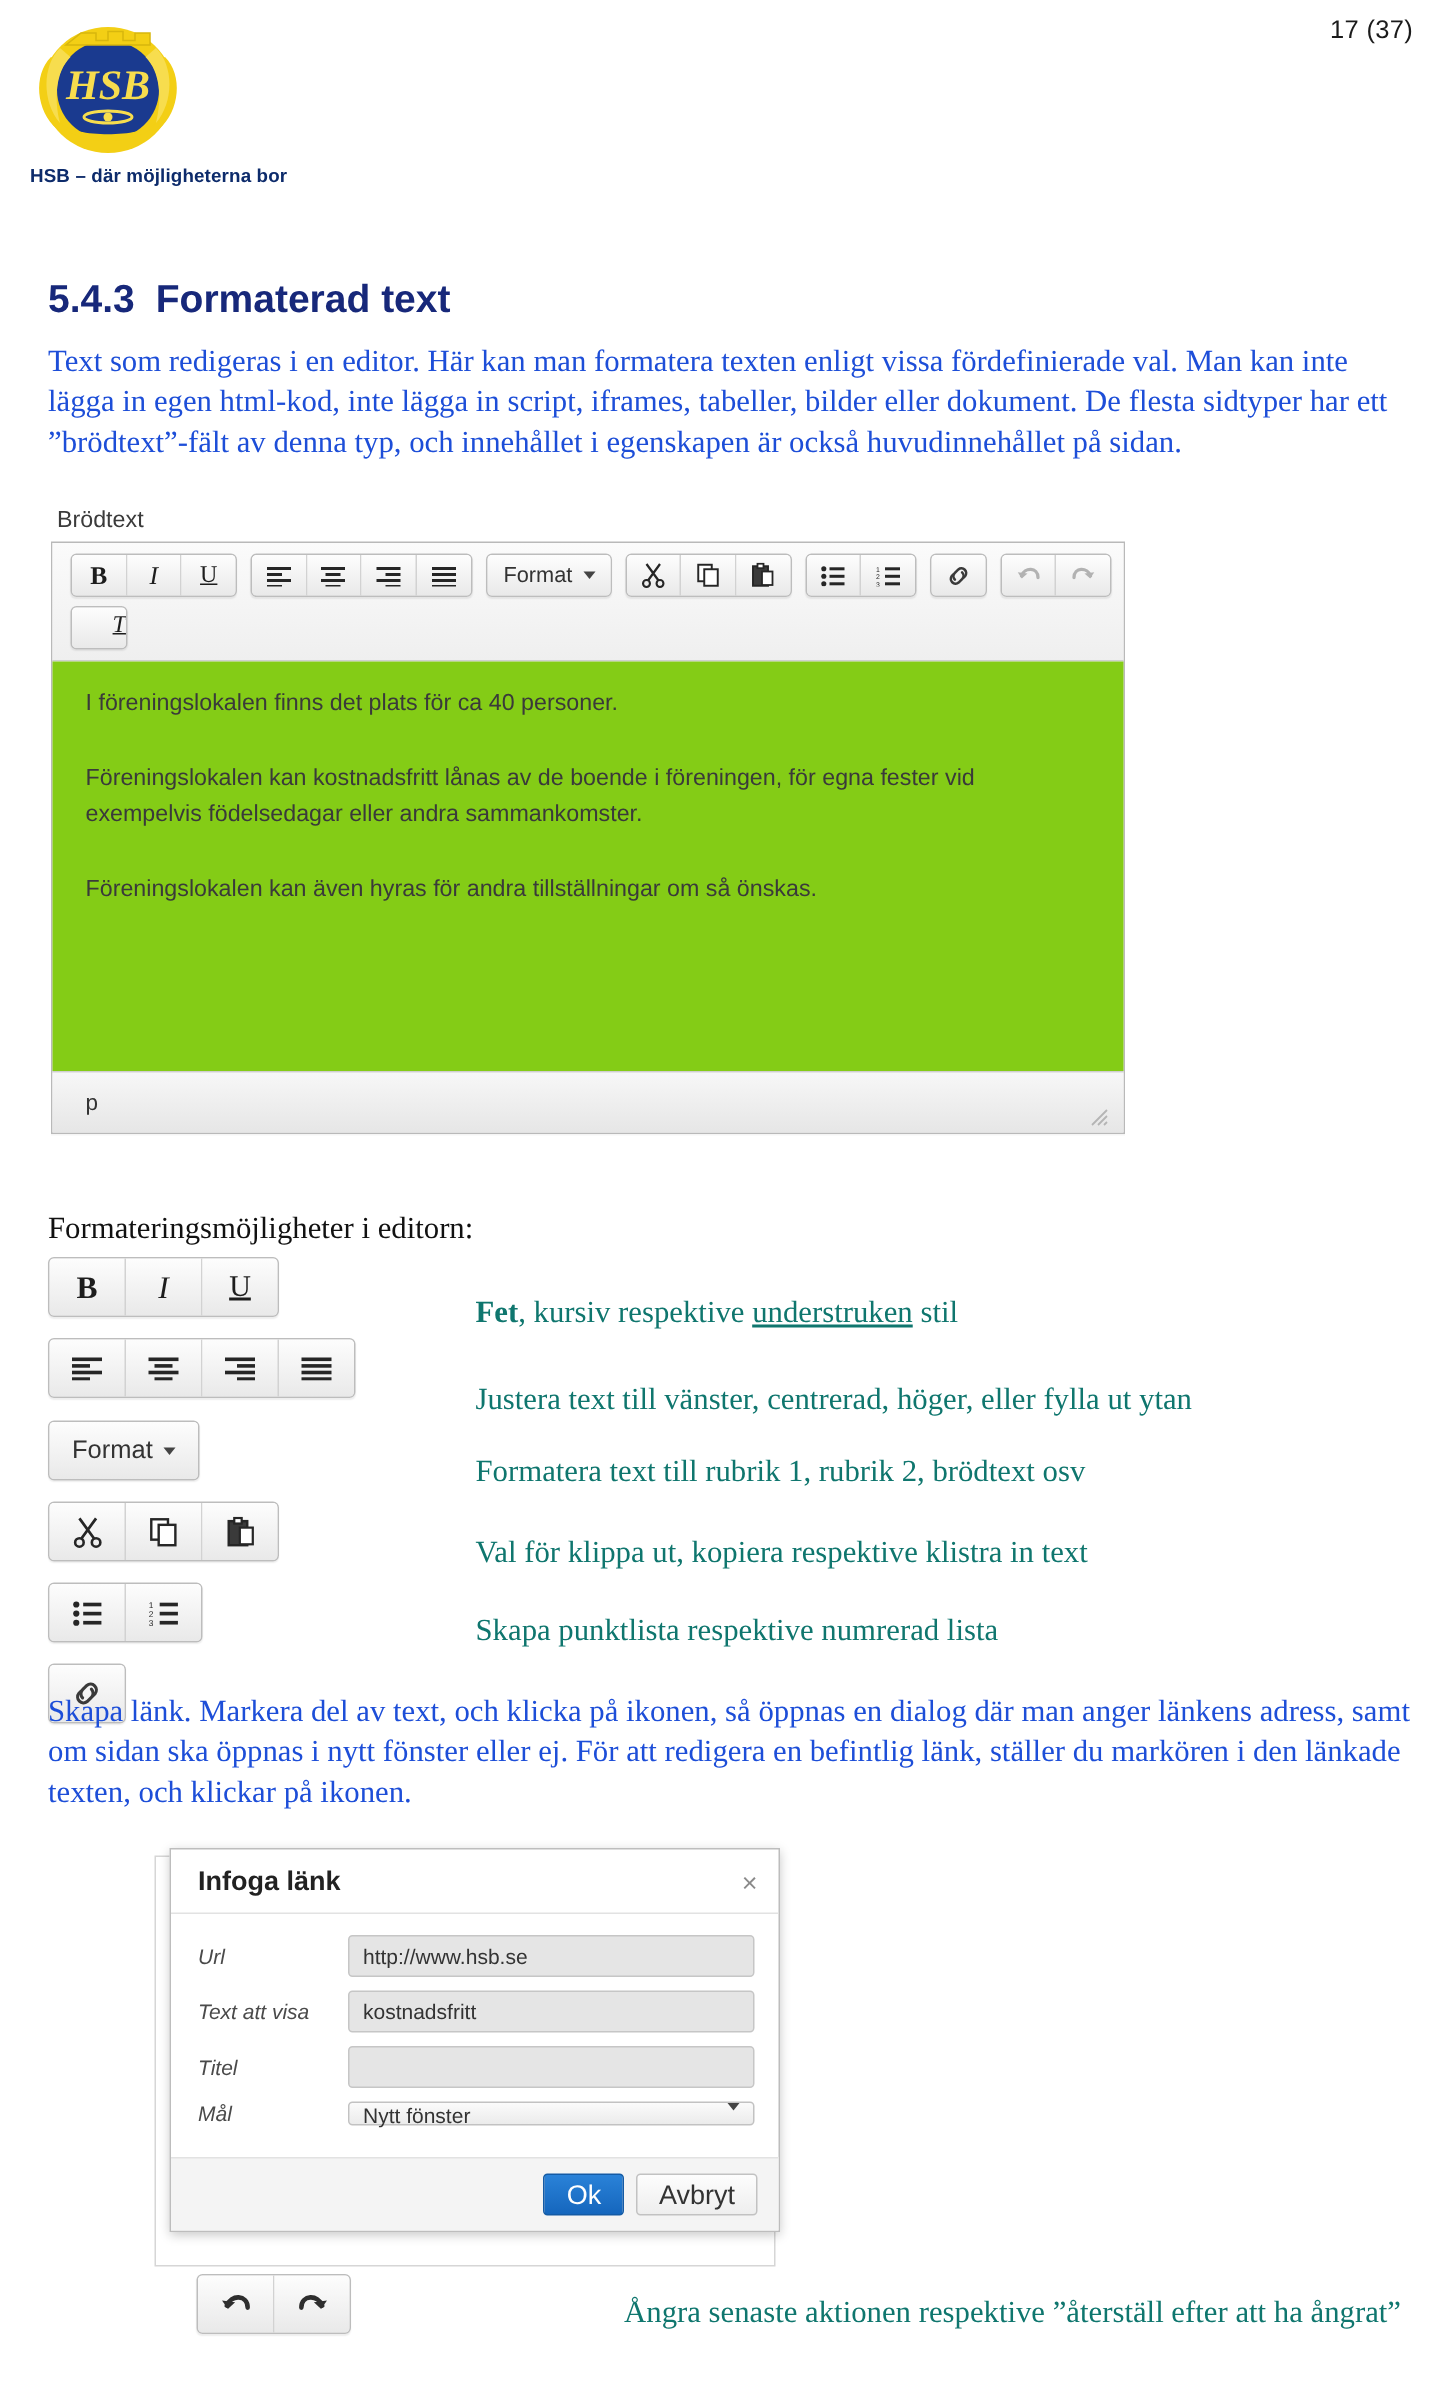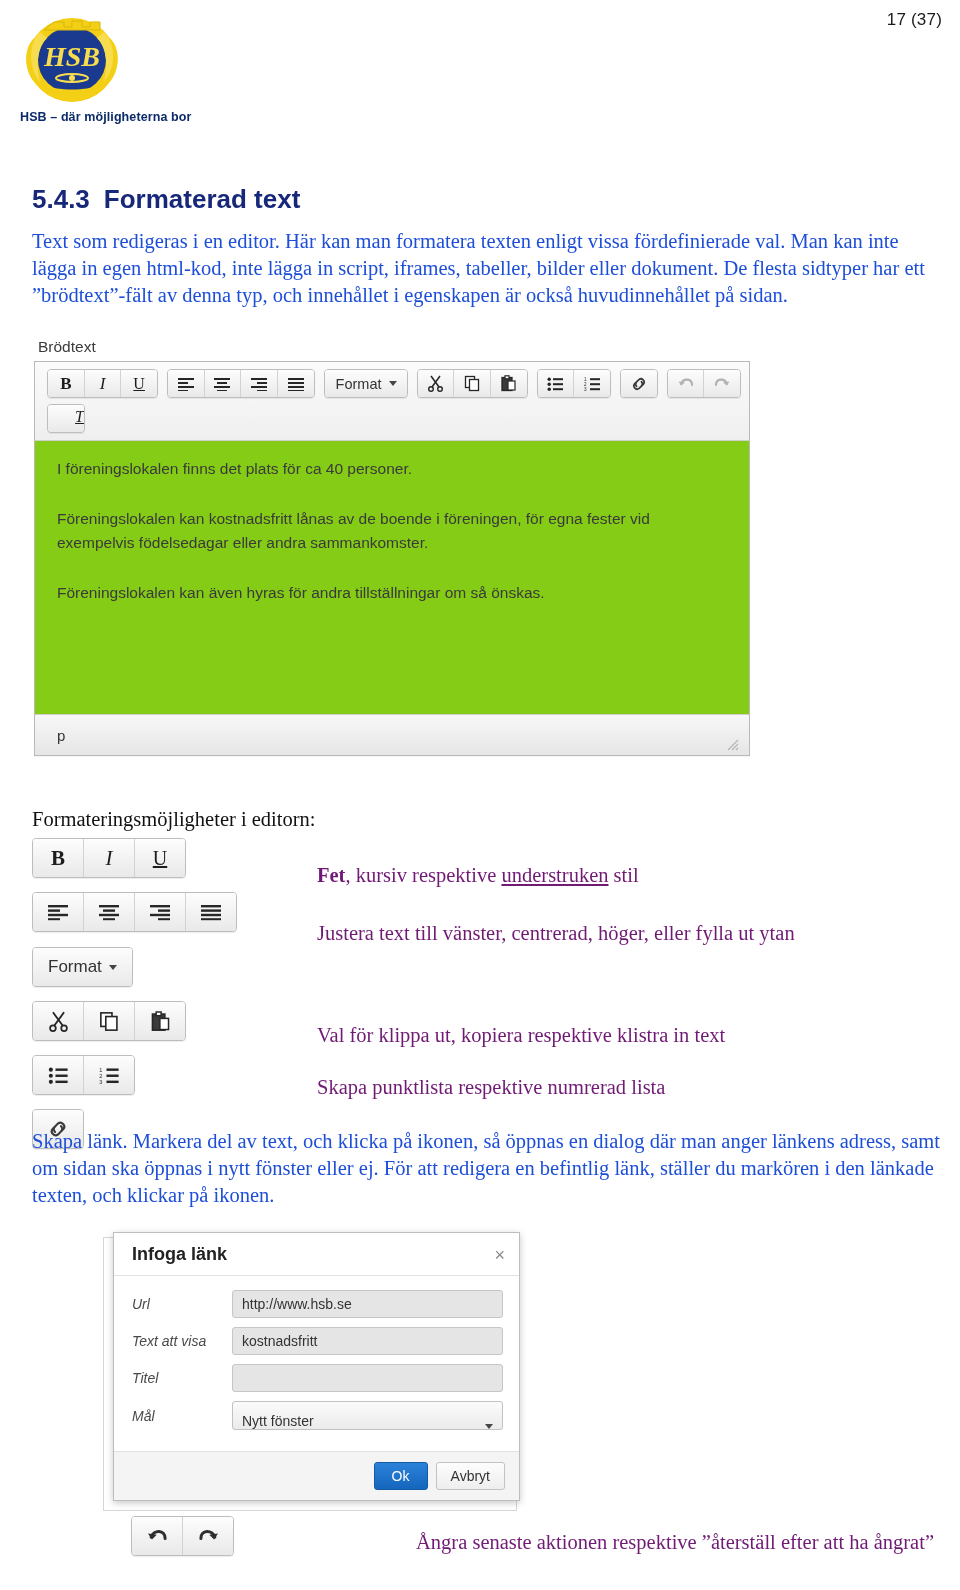--- a/index.html
+++ b/index.html
@@ -124,21 +124,21 @@
     font-size:20.5px;color:#111;
   }
   .legend{position:absolute;left:32px;top:836px;width:910px;}
   .legend-row{
     display:flex;align-items:flex-start;
     min-height:54px;
     margin-bottom:0;
   }
   .legend-ctrl{width:285px;flex:0 0 285px;padding-top:2px;}
   .legend-desc{
-    font-size:20.5px;color:#701a75;padding-top:26px;
+    font-size:20.5px;color:#0f766e;padding-top:26px;
     font-family:"Liberation Serif", serif;
   }
   .legend-row.r1 .legend-desc{padding-top:28px;}
   .legend-row.r2 .legend-desc{padding-top:32px;}
   .legend-row.r3 .legend-desc{padding-top:25px;}
   .legend-row.r4 .legend-desc{padding-top:25px;}
   .legend-row.r5 .legend-desc{padding-top:23px;}
 
   .btn-group.big .tb-btn{width:50px;height:38px;}
   .btn-group.big .tb-btn.wide{width:auto;padding:0 15px;font-size:17px;}
@@ -188,39 +188,39 @@
     flex:1;height:28px;
     border:1px solid #c6c6c6;border-radius:3px;
     background:#e5e5e5;
     padding:0 9px;
     font-family:"Liberation Sans", sans-serif;
     font-size:14px;color:#333;
     box-sizing:border-box;
     outline:none;
   }
   .dlg-select{
-    flex:1;height:29px;
+    flex:1;height:16px;
     border:1px solid #c2c2c2;border-radius:3px;
     background:linear-gradient(#fbfbfb,#ebebeb);
-    display:flex;align-items:flex-end;justify-content:space-between;
+    display:flex;align-items:flex-start;justify-content:space-between;
     padding:0 9px;
     font-family:"Liberation Sans", sans-serif;
     font-size:14px;color:#333;
     cursor:pointer;box-sizing:border-box;
   }
   .dlg-foot{
     border-top:1px solid #e2e2e2;
     background:#f4f4f4;
     padding:10px 14px;
     display:flex;justify-content:flex-end;gap:8px;
   }
   .dlg-btn{
     min-width:54px;height:28px;
     border-radius:3px;
-    font-family:"Liberation Sans", sans-serif;font-size:14px;
+    font-family:"Liberation Sans", sans-serif;font-size:18px;
     display:flex;align-items:center;justify-content:center;
     cursor:pointer;padding:0 14px;box-sizing:border-box;
   }
   .dlg-btn.primary{
     background:linear-gradient(#2a82d8,#1566bd);
     border:1px solid #145ba5;color:#fff;
   }
   .dlg-btn.secondary{
     background:linear-gradient(#fdfdfd,#eeeeee);
     border:1px solid #c2c2c2;color:#333;
@@ -493,20 +493,21 @@
 
     <div class="legend-row r3">
       <div class="legend-ctrl">
         <div class="btn-group big">
           <div class="tb-btn wide">
             <span>Format</span>
             <span class="caret"></span>
           </div>
         </div>
       </div>
+      <div class="legend-desc">Formatera text till rubrik 1, rubrik 2, brödtext osv</div>
     </div>
 
     <div class="legend-row r4">
       <div class="legend-ctrl">
         <div class="btn-group big">
           <div class="tb-btn">
             <svg class="icon" width="21" height="21" viewBox="0 0 17 17">
               <path d="M4 1 L12 12 M13 1 L5 12" stroke="#262626" stroke-width="1.5" fill="none"></path>
               <circle cx="4" cy="14" r="2.3" stroke="#262626" stroke-width="1.4" fill="none"></circle>
               <circle cx="13" cy="14" r="2.3" stroke="#262626" stroke-width="1.4" fill="none"></circle>

